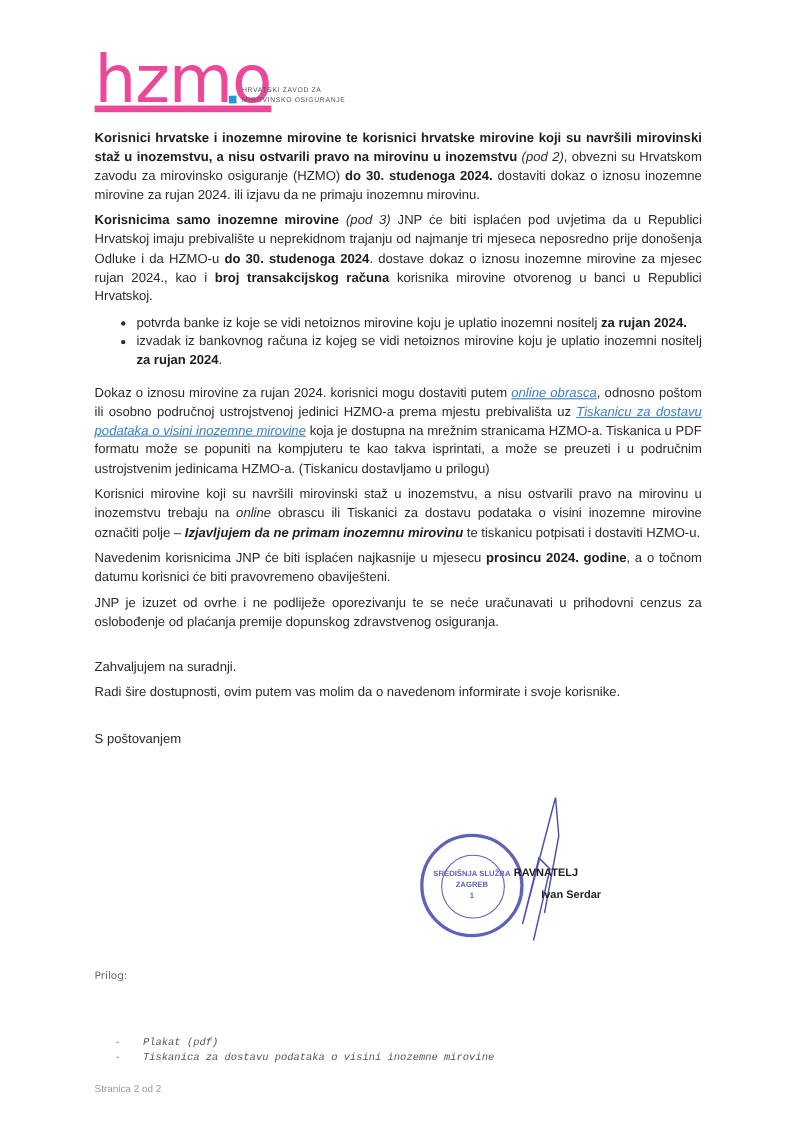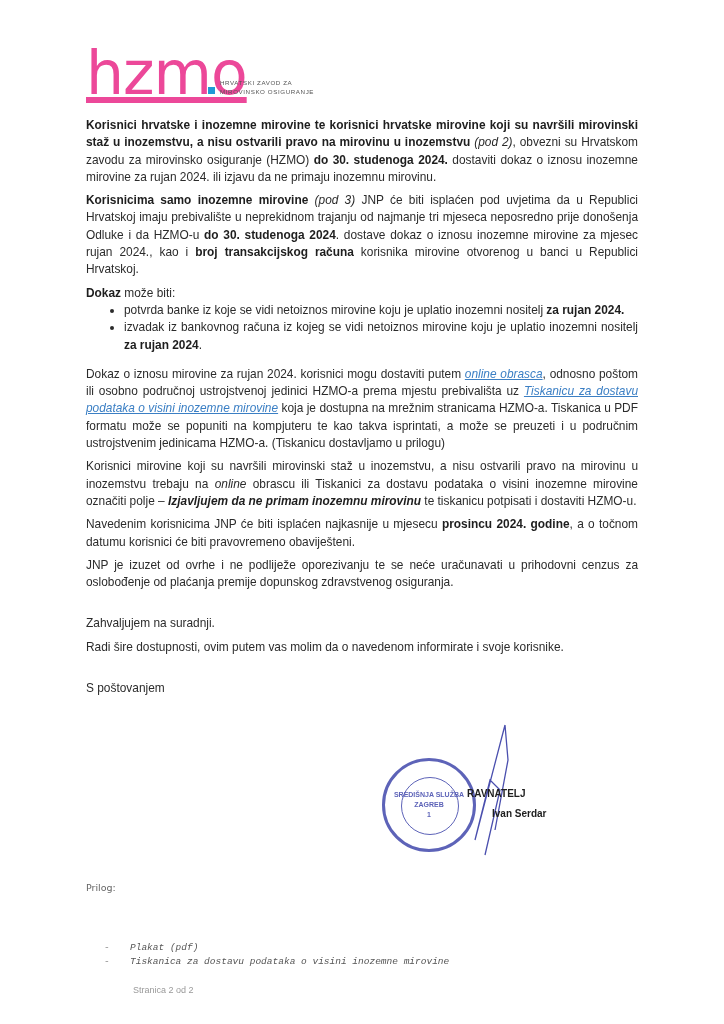--- a/index.html
+++ b/index.html
@@ -27,43 +27,40 @@
       border:1.5px solid #5d63b8; border-radius:50%; }
     .stamp-text { position:absolute; width:100%; text-align:center; color:#5d63b8; font-size:7px;
       font-weight:bold; }
     .sig-title { position:absolute; left:97px; top:68px; font-size:10px; font-weight:bold; color:#1e1e1e; }
     .sig-name { position:absolute; left:97px; top:88px; font-size:10px; font-weight:bold; color:#1e1e1e;padding-left:25px; }
     .prilog { position:absolute; left:86px; top:882px; font-size:9.5px; color:#666;
       font-family:"DejaVu Sans", sans-serif; }
     .prilog-list { position:absolute; left:104px; top:902px; font-size:9.5px; color:#555;
       font-style:italic; font-family:Liberation Mono, monospace; line-height:14px;margin-top:39px; }
     .prilog-list .dash { display:inline-block; width:26px; color:#888; font-style:normal; }
-    .footer { position:absolute; left:86px; top:985px; font-size:9px; color:#999;margin-left:47px; }
+    .footer { position:absolute; left:86px; top:985px; font-size:9px; color:#999; }
   </style>
 </head>
 <body>
 
 <div class="logo">
   <div class="logo-word">hzmo</div>
   <div class="logo-dot"></div>
   <div class="logo-sub">
     <div>HRVATSKI ZAVOD ZA</div>
     <div>MIROVINSKO OSIGURANJE</div>
   </div>
 </div>
 
 <div class="content">
   <p>
     <b>Korisnici hrvatske i inozemne mirovine te korisnici hrvatske mirovine koji su navršili mirovinski staž u inozemstvu, a nisu ostvarili pravo na mirovinu u inozemstvu</b><i> (pod 2)</i><span>, obvezni su Hrvatskom zavodu za mirovinsko osiguranje (HZMO) </span><b>do 30. studenoga 2024.</b><span> dostaviti dokaz o iznosu inozemne mirovine za rujan 2024. ili izjavu da ne primaju inozemnu mirovinu.</span>
   </p>
   <p>
     <b>Korisnicima samo inozemne mirovine</b><i> (pod 3)</i><span> JNP će biti isplaćen pod uvjetima da u Republici Hrvatskoj imaju prebivalište u neprekidnom trajanju od najmanje tri mjeseca neposredno prije donošenja Odluke i da HZMO-u </span><b>do 30. studenoga 2024</b><span>. dostave dokaz o iznosu inozemne mirovine za mjesec rujan 2024., kao i </span><b>broj transakcijskog računa</b><span> korisnika mirovine otvorenog u banci u Republici Hrvatskoj.</span>
-  </p>
-  <p style="margin-bottom:0">
-    <b>Dokaz</b><span> može biti:</span>
   </p>
   <ul>
     <li><span>potvrda banke iz koje se vidi netoiznos mirovine koju je uplatio inozemni nositelj </span><b>za rujan 2024.</b></li>
     <li><span>izvadak iz bankovnog računa iz kojeg se vidi netoiznos mirovine koju je uplatio inozemni nositelj </span><b>za rujan 2024</b><span>.</span></li>
   </ul>
   <p style="margin-top:12px">
     <span>Dokaz o iznosu mirovine za rujan 2024. korisnici mogu dostaviti putem </span><a class="link">online obrasca</a><span>, odnosno poštom ili osobno područnoj ustrojstvenoj jedinici HZMO-a prema mjestu prebivališta uz </span><a class="link">Tiskanicu za dostavu podataka o visini inozemne mirovine</a><span> koja je dostupna na mrežnim stranicama HZMO-a. Tiskanica u PDF formatu može se popuniti na kompjuteru te kao takva isprintati, a može se preuzeti i u područnim ustrojstvenim jedinicama HZMO-a. (Tiskanicu dostavljamo u prilogu)</span>
   </p>
   <p>
     <span>Korisnici mirovine koji su navršili mirovinski staž u inozemstvu, a nisu ostvarili pravo na mirovinu u inozemstvu trebaju na </span><i>online</i><span> obrascu ili Tiskanici za dostavu podataka o visini inozemne mirovine označiti polje – </span><b><i>Izjavljujem da ne primam inozemnu mirovinu</i></b><span> te tiskanicu potpisati i dostaviti HZMO-u.</span>

